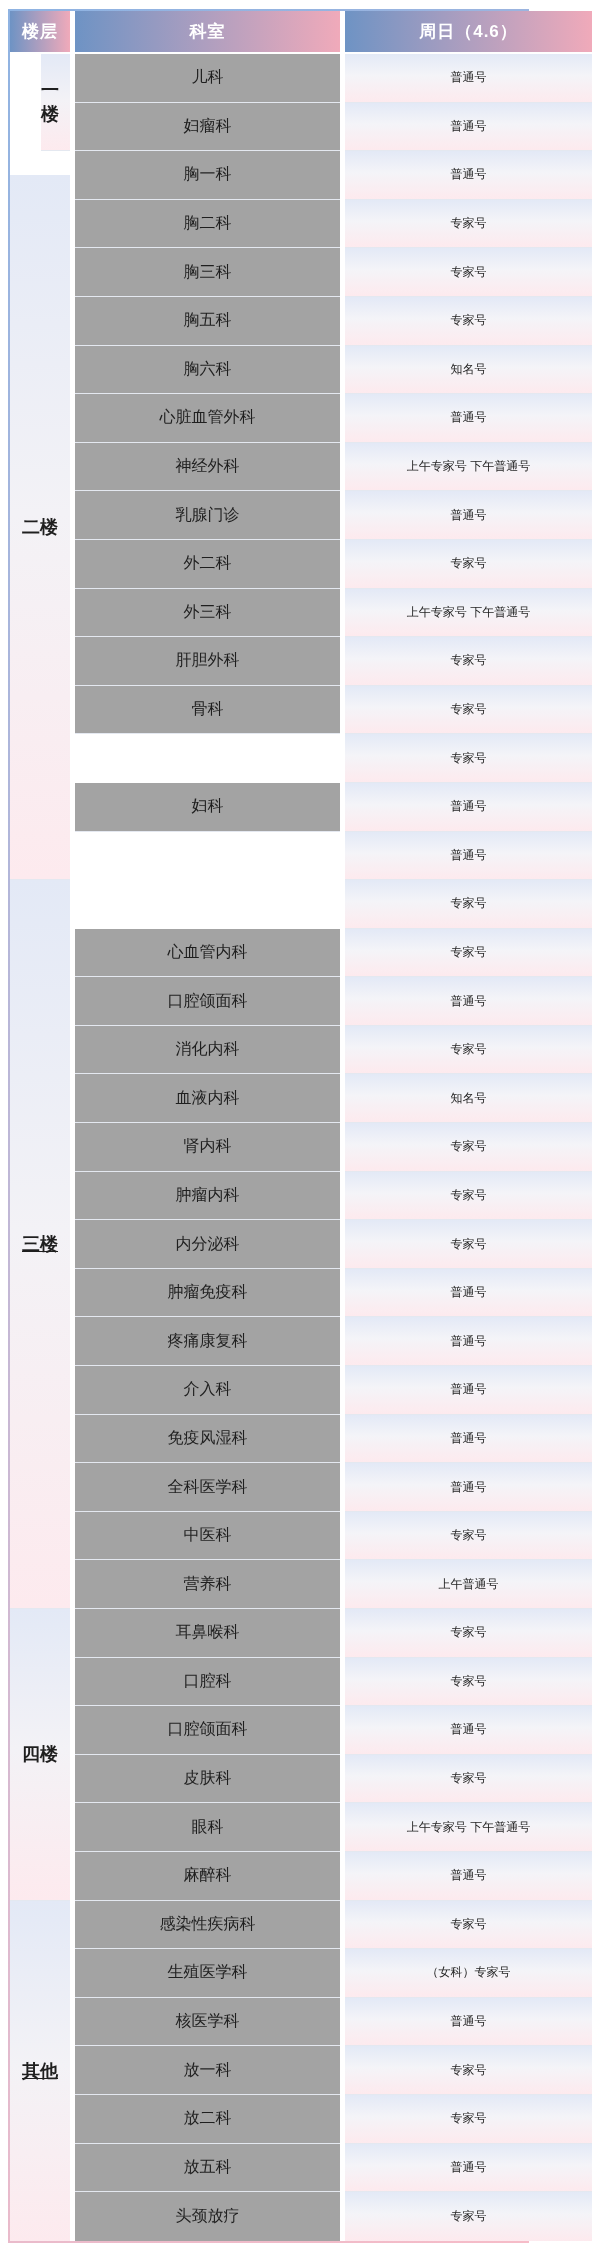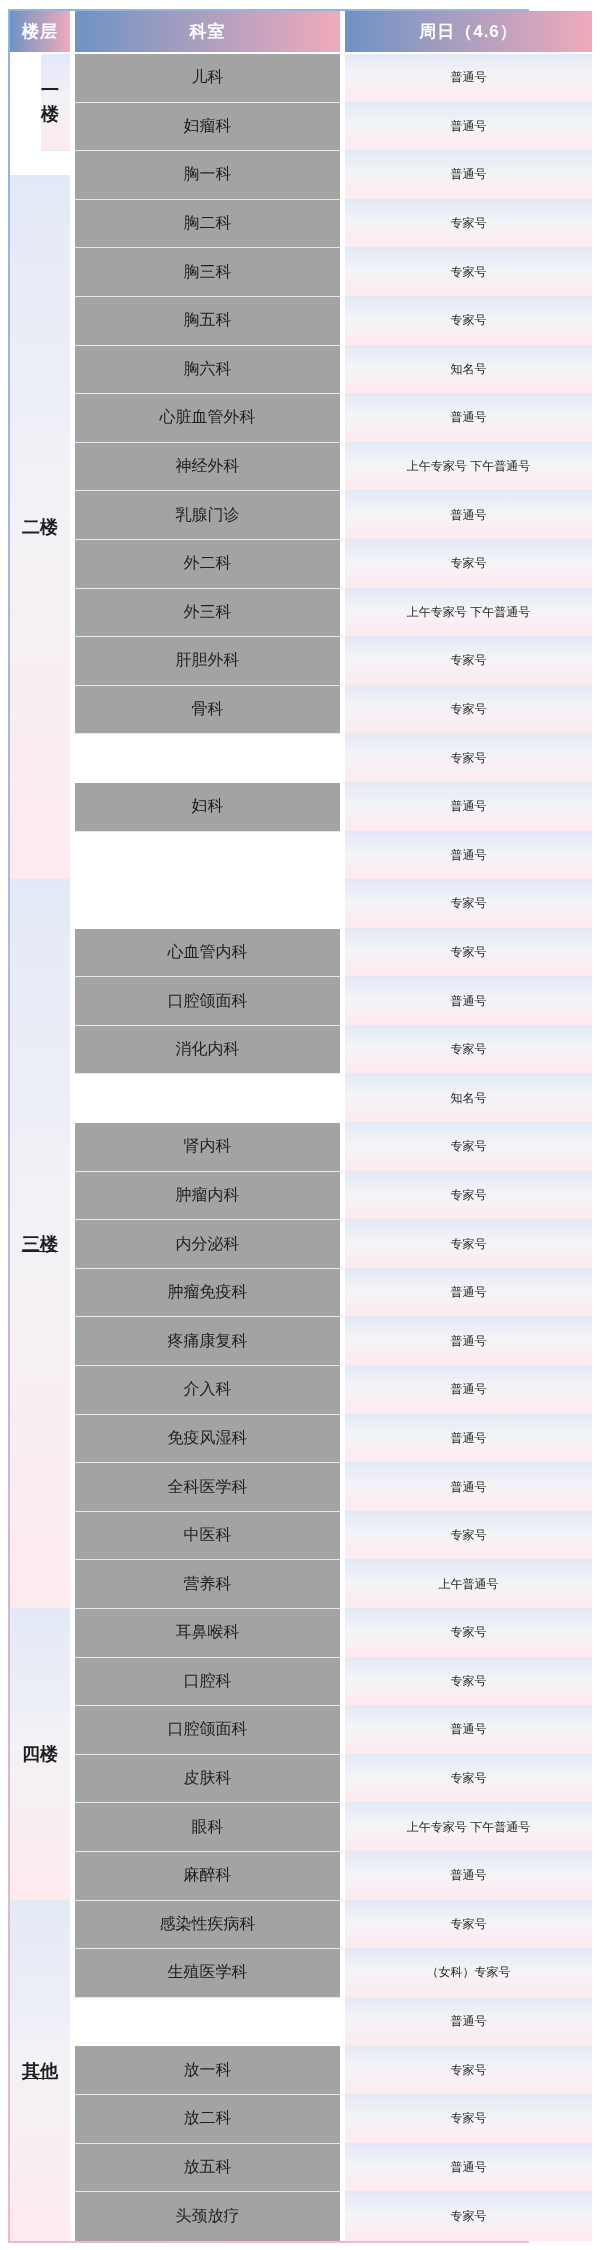--- a/index.html
+++ b/index.html
@@ -95,20 +95,21 @@
       <div class="value-cell">普通号</div>
       <div class="value-cell">普通号</div>
       <div class="floor-cell" style="grid-row: span 15; text-decoration: underline;">三楼</div>
       <div class="value-cell">专家号</div>
       <div class="dept-cell">心血管内科</div>
       <div class="value-cell">专家号</div>
       <div class="dept-cell">口腔颌面科</div>
       <div class="value-cell">普通号</div>
       <div class="dept-cell">消化内科</div>
       <div class="value-cell">专家号</div>
+      <div class="dept-cell">血液内科</div>
       <div class="value-cell">知名号</div>
       <div class="dept-cell">肾内科</div>
       <div class="value-cell">专家号</div>
       <div class="dept-cell">肿瘤内科</div>
       <div class="value-cell">专家号</div>
       <div class="dept-cell">内分泌科</div>
       <div class="value-cell">专家号</div>
       <div class="dept-cell">肿瘤免疫科</div>
       <div class="value-cell">普通号</div>
       <div class="dept-cell">疼痛康复科</div>
@@ -134,20 +135,21 @@
       <div class="value-cell">专家号</div>
       <div class="dept-cell">眼科</div>
       <div class="value-cell">上午专家号 下午普通号</div>
       <div class="dept-cell">麻醉科</div>
       <div class="value-cell">普通号</div>
       <div class="floor-cell no-border" style="grid-row: span 7; text-decoration: underline;">其他</div>
       <div class="dept-cell">感染性疾病科</div>
       <div class="value-cell">专家号</div>
       <div class="dept-cell">生殖医学科</div>
       <div class="value-cell">（女科）专家号</div>
+      <div class="dept-cell">核医学科</div>
       <div class="value-cell">普通号</div>
       <div class="dept-cell">放一科</div>
       <div class="value-cell">专家号</div>
       <div class="dept-cell">放二科</div>
       <div class="value-cell">专家号</div>
       <div class="dept-cell">放五科</div>
       <div class="value-cell">普通号</div>
       <div class="dept-cell no-border">头颈放疗</div>
       <div class="value-cell no-border">专家号</div>
     </div>

